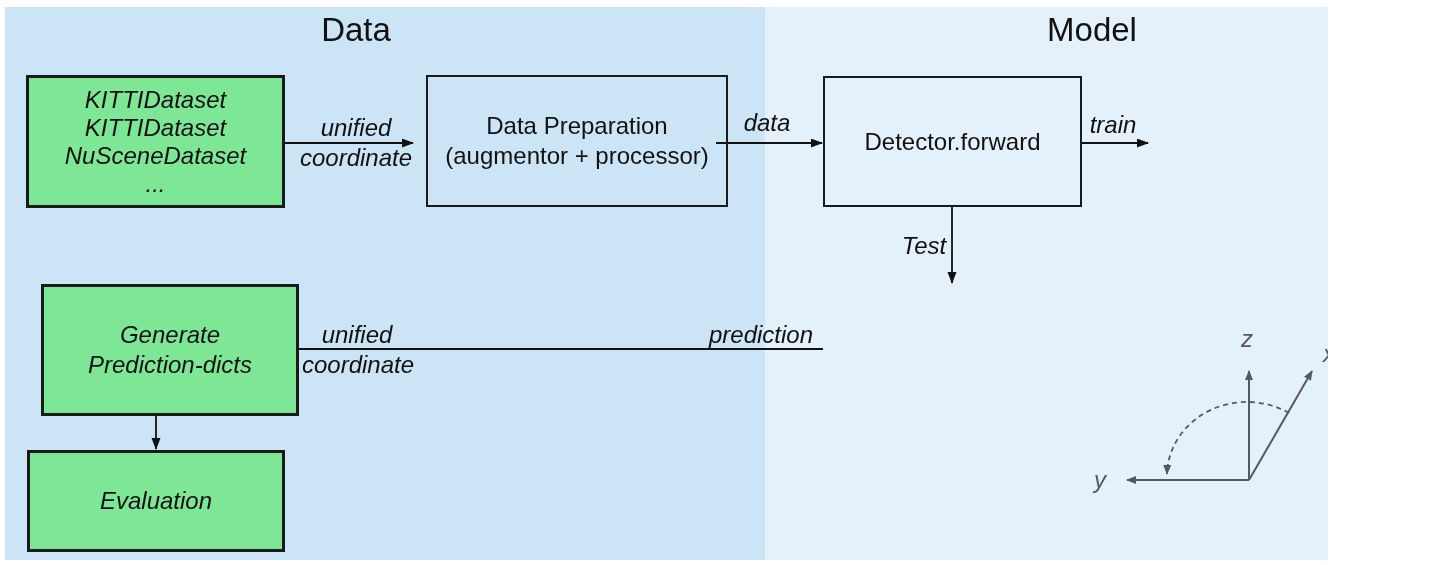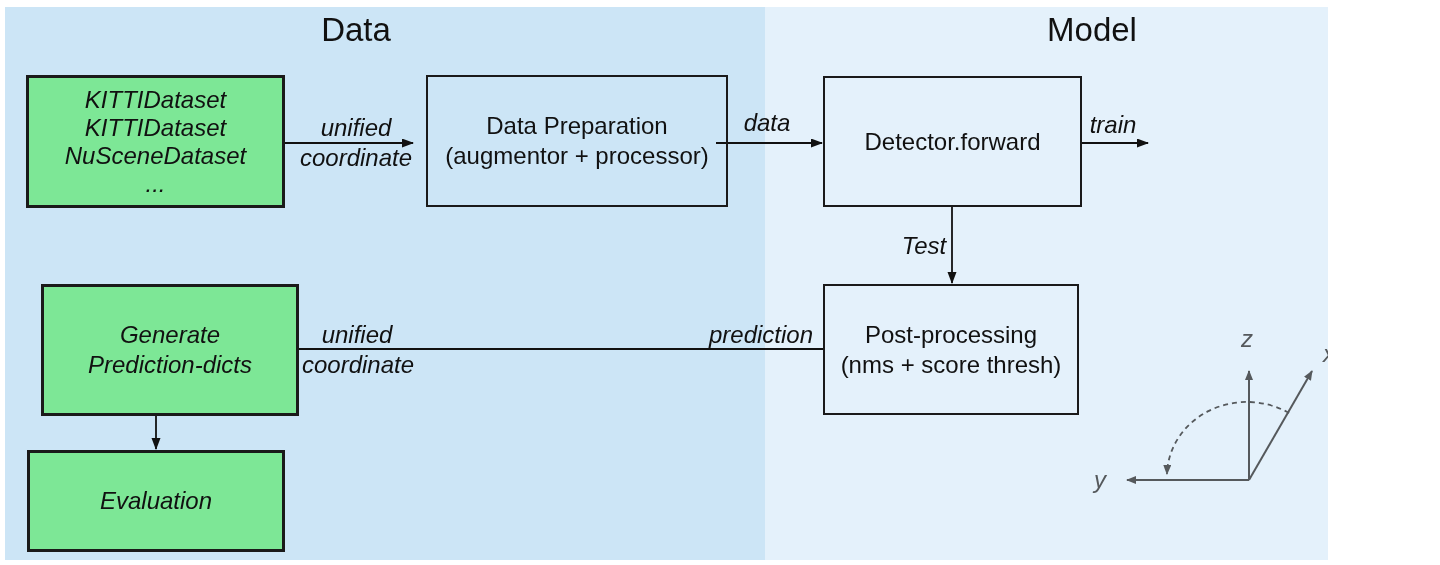--- a/index.html
+++ b/index.html
@@ -138,24 +138,20 @@
   <div id="b-prep" class="box box-light">
     <div>Data Preparation</div>
     <div>(augmentor + processor)</div>
   </div>
 
   <div id="b-detector" class="box box-light">
     <div>Detector.forward</div>
   </div>
 
 
-  <div id="b-post" class="box box-light">
-    <div>Post-processing</div>
-    <div>(nms + score thresh)</div>
-  </div>
 
   <div id="b-generate" class="box box-green">
     <div>Generate</div>
     <div>Prediction-dicts</div>
   </div>
 
   <div id="b-eval" class="box box-green">
     <div>Evaluation</div>
   </div>
 

